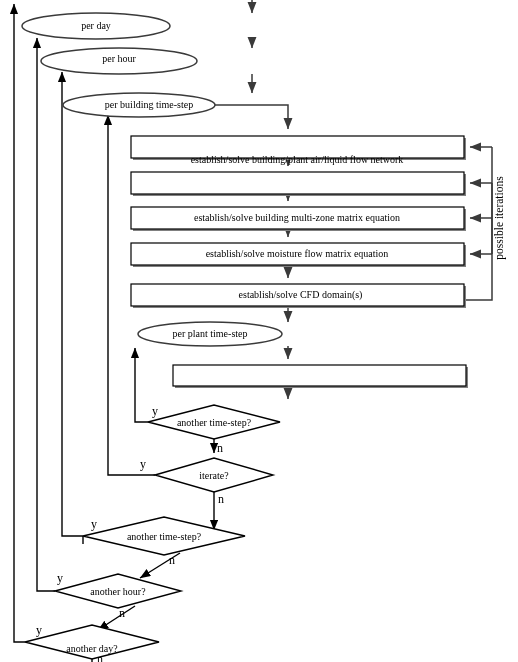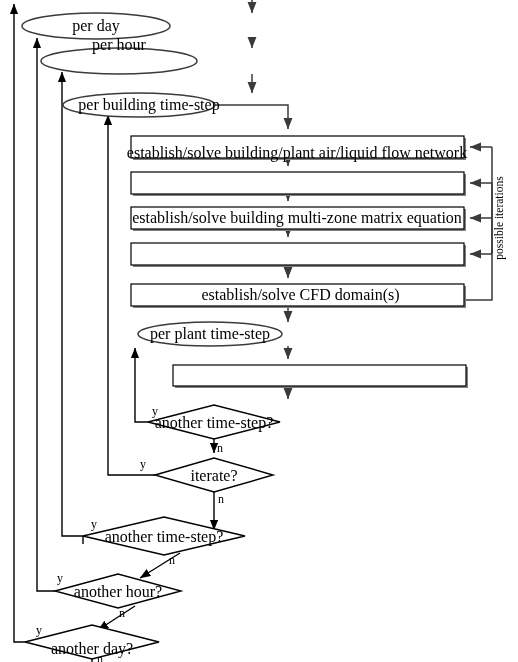--- a/index.html
+++ b/index.html
@@ -16,21 +16,21 @@
     overflow: hidden;
   }
   #flow-svg {
     position: absolute;
     left: 0;
     top: 0;
   }
   .node-label {
     position: absolute;
     font-family: "Liberation Serif", serif;
-    font-size: 16px;
+    font-size: 10px;
     color: #000000;
     white-space: nowrap;
     line-height: 1;
     transform: translate(-50%, -50%);
     pointer-events: none;
   }
   .edge-label {
     position: absolute;
     font-family: "Liberation Serif", serif;
     font-size: 12px;
@@ -151,26 +151,27 @@
     <g id="nodes-diamonds" fill="#ffffff" stroke="#000000" stroke-width="1.4">
       <polygon points="148,422 214,405 280,422 214,439"></polygon>
       <polygon points="155,475 214,458 273,475 214,492"></polygon>
       <polygon points="83,536 164,517 245,536 164,555"></polygon>
       <polygon points="55,591 118,574 181,591 118,608"></polygon>
       <polygon points="25,642 92,625 159,642 92,659"></polygon>
     </g>
   </svg>
 
   <div class="node-label" style="left:96px; top:26px;">per day</div>
-  <div class="node-label" style="left:119px; top:45px;">per hour</div>
+  <div class="node-label" style="left:119px; top:59px;">per hour</div>
   <div class="node-label" style="left:139px; top:105px;margin-left:10px;">per building time-step</div>
   <div class="node-label" style="left:210px; top:334px;">per plant time-step</div>
 
-  <div class="node-label" style="left:297px; top:153px;">establish/solve building/plant air/liquid flow network</div>
+  <div class="node-label" style="left:297px; top:160px;">establish/solve building/plant air/liquid flow network</div>
   <div class="node-label" style="left:297px; top:218px;">establish/solve building multi-zone matrix equation</div>
+  <div class="node-label" style="left:297px; top:254px;">establish/solve moisture flow matrix equation</div>
   <div class="node-label" style="left:297px; top:295px;padding-left:7px;">establish/solve CFD domain(s)</div>
 
   <div class="node-label" style="left:214px; top:423px;">another time-step?</div>
   <div class="node-label" style="left:214px; top:476px;">iterate?</div>
   <div class="node-label" style="left:164px; top:537px;">another time-step?</div>
   <div class="node-label" style="left:118px; top:592px;">another hour?</div>
   <div class="node-label" style="left:92px; top:649px;">another day?</div>
 
   <div class="edge-label" style="left:155px; top:411px;">y</div>
   <div class="edge-label" style="left:220px; top:448px;">n</div>

